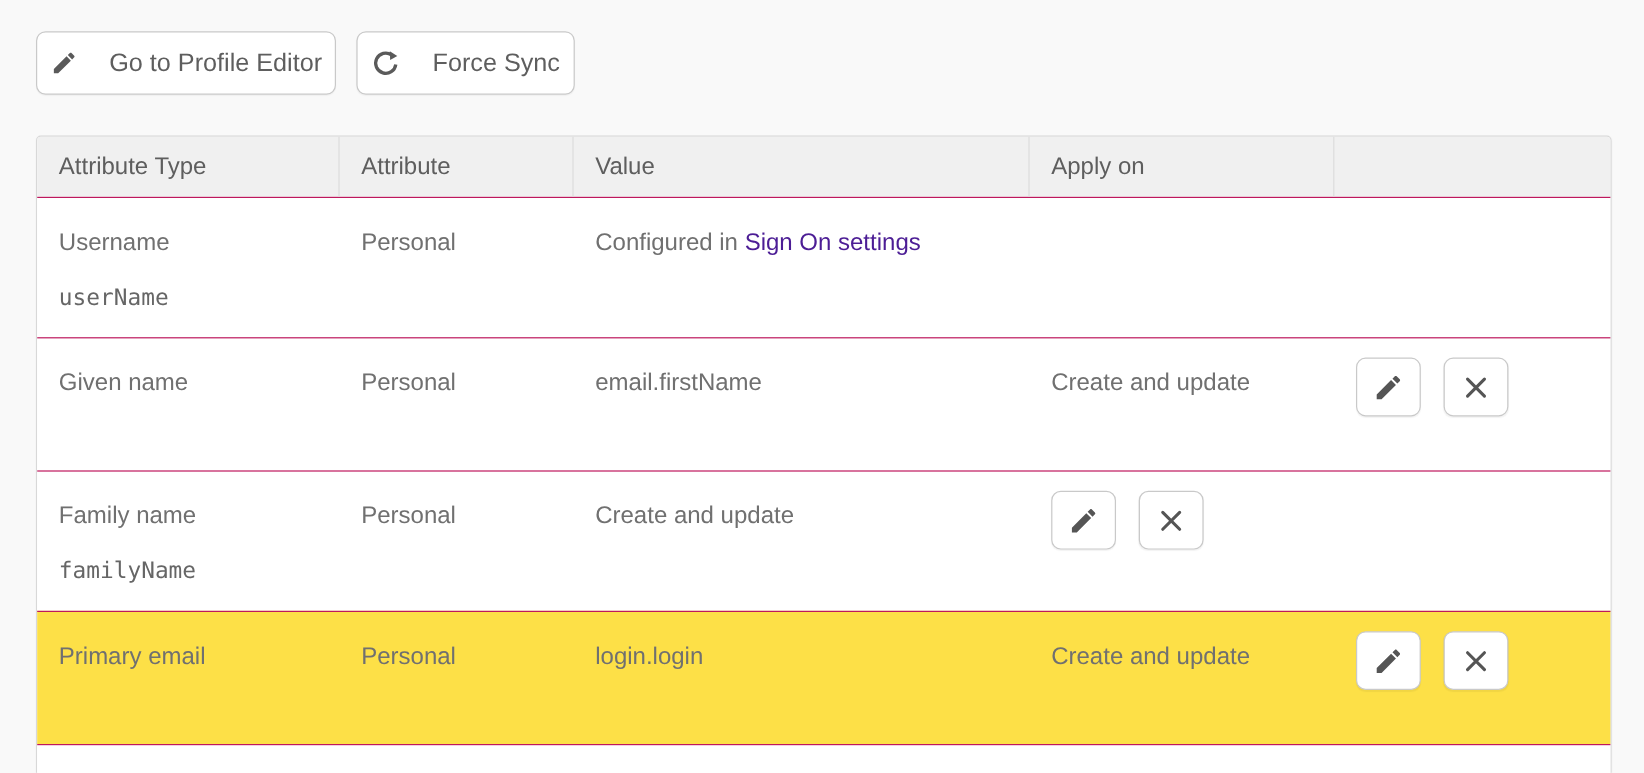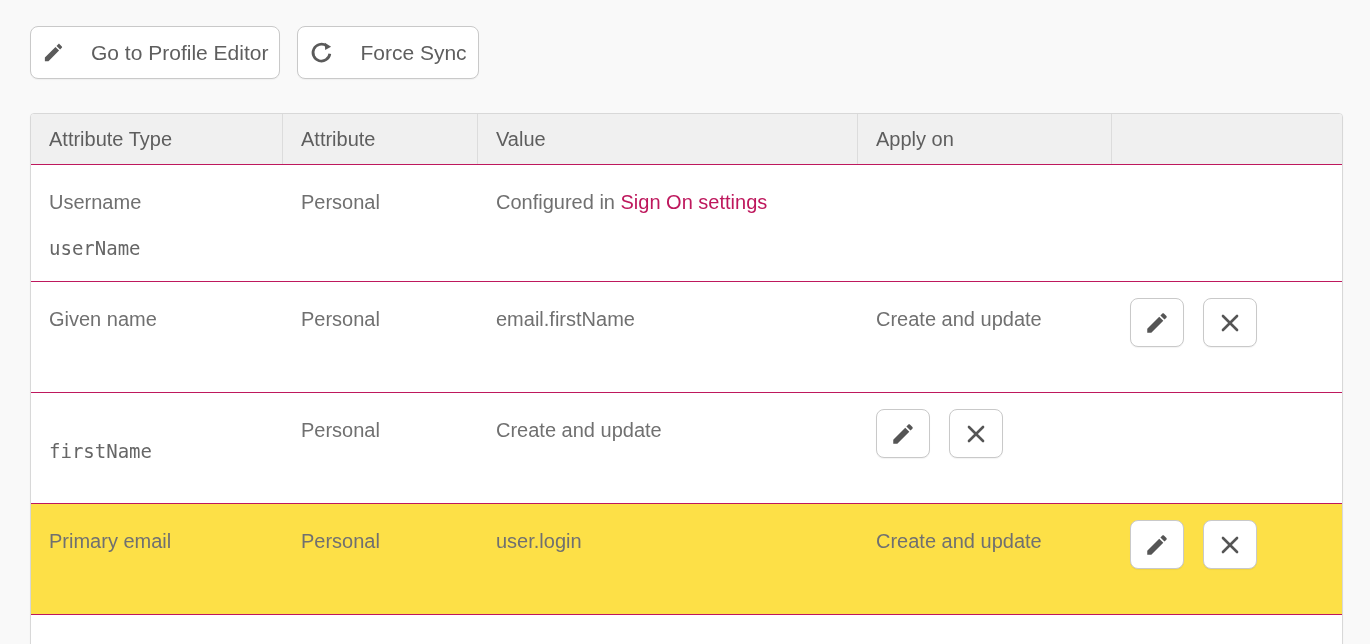--- a/index.html
+++ b/index.html
@@ -71,21 +71,21 @@
     font-size: 20px;
     color: #707070;
     line-height: 25px;
   }
   .attr-variable {
     font-family: "DejaVu Sans Mono", "Liberation Mono", monospace;
     font-size: 19px;
     color: #666666;
     margin-top: 21px;
   }
-  .value-link { color: #be185d; text-decoration: none; cursor: pointer; }
+  .value-link { color: #4c1d95; text-decoration: none; cursor: pointer; }
   .td-actions {
     padding: 16px 0 0 18px;
     display: flex;
     gap: 19px;
   }
   .icon-btn {
     width: 54px;
     height: 49px;
     background: #ffffff;
     border: 1px solid #c9c9c9;
@@ -161,21 +161,22 @@
           <svg width="26" height="26" viewBox="0 0 24 24">
             <path d="M5.5 5.5 L18.5 18.5 M18.5 5.5 L5.5 18.5" stroke="#555555" stroke-width="2.4" stroke-linecap="round"></path>
           </svg>
         </span>
       </button>
     </div>
   </div>
 
   <div class="tr">
     <div class="td">
-      <div class="attr-variable">firstName</div>
+      <div>Family name</div>
+      <div class="attr-variable">familyName</div>
     </div>
     <div class="td">Personal</div>
     <div class="td">Create and update</div>
     <div class="td-actions">
       <button class="icon-btn">
         <span style="display:inline-flex;">
           <svg width="26" height="26" viewBox="0 0 24 24" fill="#555555">
             <path d="M3 17.25V21h3.75L17.81 9.94l-3.75-3.75L3 17.25zM20.71 7.04c.39-.39.39-1.02 0-1.41l-2.34-2.34c-.39-.39-1.02-.39-1.41 0l-1.83 1.83 3.75 3.75 1.83-1.83z"></path>
           </svg>
         </span>
@@ -188,21 +189,21 @@
         </span>
       </button>
     </div>
   </div>
 
   <div class="tr highlight">
     <div class="td">
       <div>Primary email</div>
     </div>
     <div class="td">Personal</div>
-    <div class="td">user.login</div>
+    <div class="td">login.login</div>
     <div class="td">Create and update</div>
     <div class="td-actions">
       <button class="icon-btn">
         <span style="display:inline-flex;">
           <svg width="26" height="26" viewBox="0 0 24 24" fill="#555555">
             <path d="M3 17.25V21h3.75L17.81 9.94l-3.75-3.75L3 17.25zM20.71 7.04c.39-.39.39-1.02 0-1.41l-2.34-2.34c-.39-.39-1.02-.39-1.41 0l-1.83 1.83 3.75 3.75 1.83-1.83z"></path>
           </svg>
         </span>
       </button>
       <button class="icon-btn">

